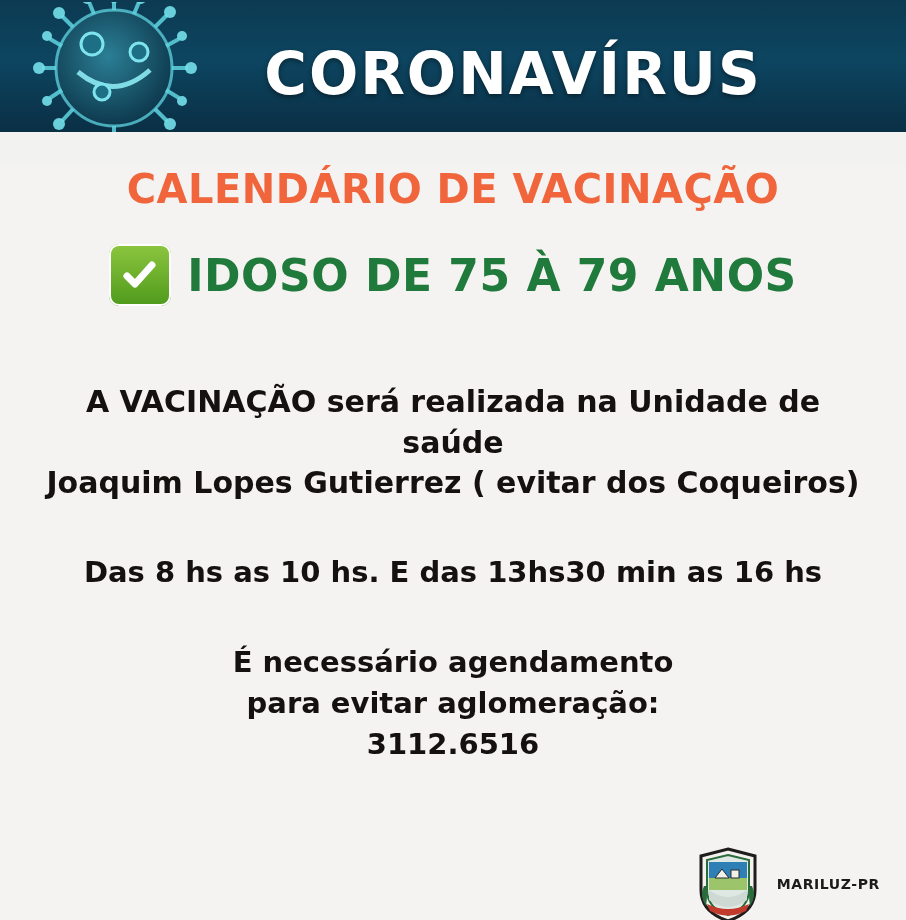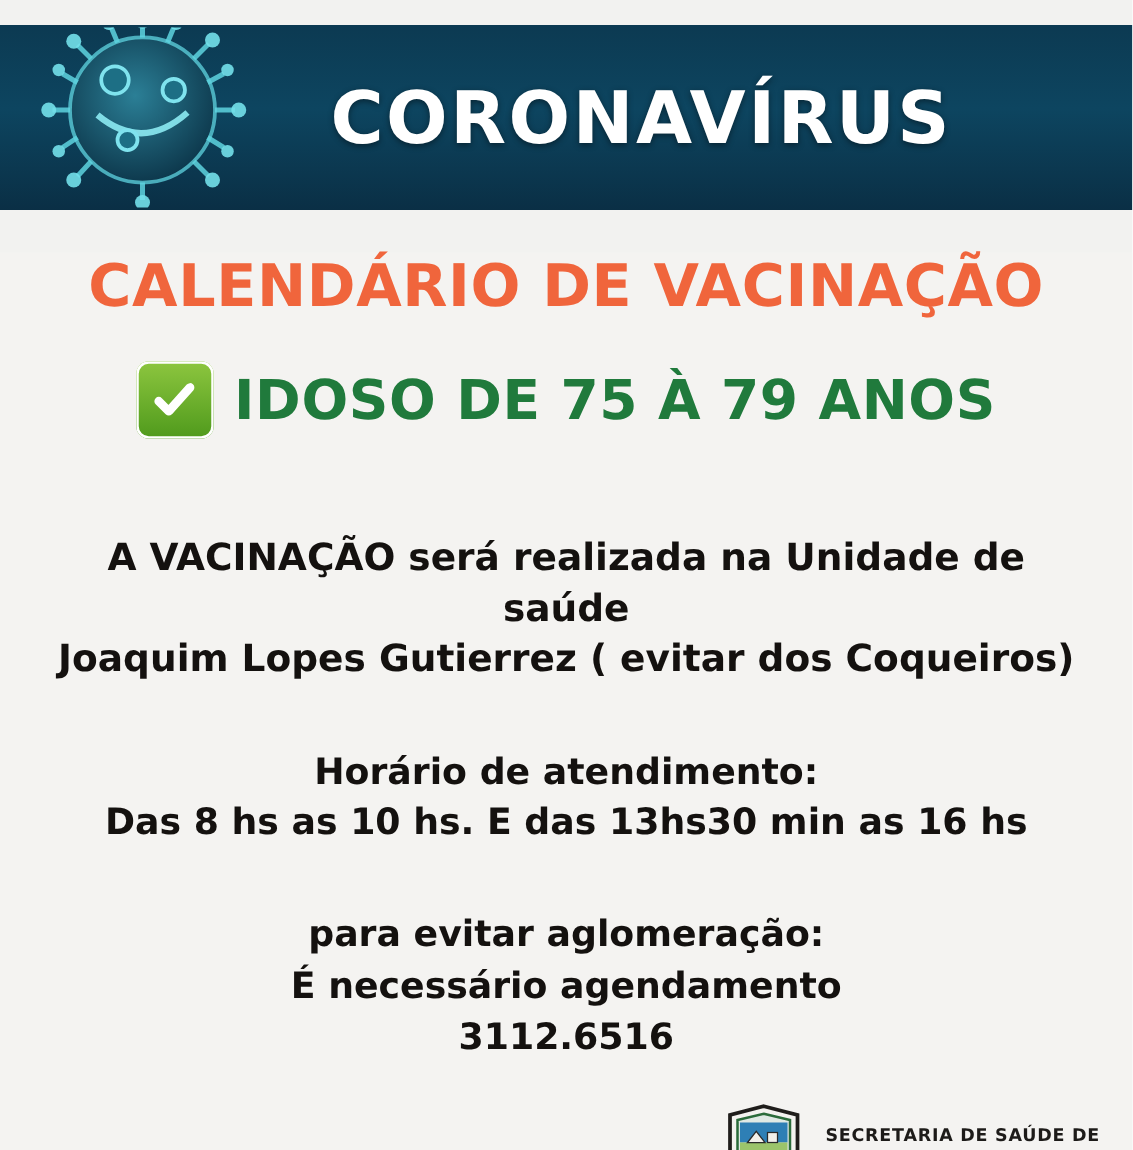--- a/index.html
+++ b/index.html
@@ -16,24 +16,23 @@
     height: 920px;
     background: #f2f2f0;
     overflow: hidden;
     box-sizing: border-box;
   }
 
   
   .header {
     position: relative;
     width: 906px;
-    height: 148px;
+    height: 132px;
     background: linear-gradient(180deg, #0c3a52 0%, #0d4560 45%, #0a2f45 100%);
     overflow: hidden;
-    margin-top: 20px;
   }
   .header-title {
     position: absolute;
     left: 0;
     top: 0;
     width: 906px;
     height: 148px;
     display: flex;
     align-items: center;
     justify-content: center;
@@ -61,21 +60,21 @@
     width: 906px;
     height: 772px;
     background: #f4f3f1;
     box-sizing: border-box;
     padding: 0 28px;
   }
   .subtitle {
     margin-top: 34px;
     text-align: center;
     color: #f0653c;
-    font-size: 47px;
+    font-size: 40px;
     font-weight: bold;
     letter-spacing: 0.5px;
     font-family: "DejaVu Sans", sans-serif;
   }
   .target-row {
     margin-top: 32px;
     display: flex;
     align-items: center;
     justify-content: center;
     gap: 16px;
@@ -221,45 +220,43 @@
       </span>
       <span class="target-text">IDOSO DE 75 À 79 ANOS</span>
     </div>
 
     <div class="para para-main">
       <div>A VACINAÇÃO será realizada na Unidade de saúde</div>
       <div>Joaquim Lopes Gutierrez ( evitar dos Coqueiros)</div>
     </div>
 
     <div class="para para-hours">
-      <div>Horário de atendimento:</div>
       <div>Das 8 hs as 10 hs. E das 13hs30 min as 16 hs</div>
     </div>
 
     <div class="para para-sched">
+      <div>É necessário agendamento</div>
       <div>para evitar aglomeração:</div>
-      <div>É necessário agendamento</div>
       <div>3112.6516</div>
     </div>
 
     <div class="footer">
       <svg class="crest" viewBox="0 0 66 78">
         <path d="M33 3 L60 10 L60 44 Q60 66 33 75 Q6 66 6 44 L6 10 Z" fill="#f3f2ef" stroke="#1f1d1b" stroke-width="3"></path>
         <path d="M33 9 L54 14 L54 44 Q54 62 33 69 Q12 62 12 44 L12 14 Z" fill="#dfe9e4" stroke="#2a6b3a" stroke-width="2"></path>
         <rect x="14" y="16" width="38" height="16" fill="#2e7fb5"></rect>
         <path d="M14 32 h38 v12 h-38 z" fill="#9bc46b"></path>
         <path d="M20 32 l7 -9 l7 9 z" fill="#f2f0ea" stroke="#2a2a2a" stroke-width="1"></path>
         <rect x="36" y="24" width="8" height="8" fill="#f2f0ea" stroke="#2a2a2a" stroke-width="1"></rect>
         <path d="M14 44 q19 14 38 0 v10 q-19 14 -38 0 z" fill="#cfd9d3"></path>
         <path d="M12 58 q21 10 42 0 l-3 7 q-18 9 -36 0 z" fill="#c23a2b"></path>
         <g fill="#2a6b3a">
           <path d="M9 40 q-5 10 2 20 q2 -12 0 -20 z"></path>
           <path d="M57 40 q5 10 -2 20 q-2 -12 0 -20 z"></path>
         </g>
       </svg>
       <div class="footer-text">
-        <div>SECRETARIA DE SAÚDE DE</div>
         <div>MARILUZ-PR</div>
       </div>
     </div>
 
   </div>
 </div>
 
 </body></html>

